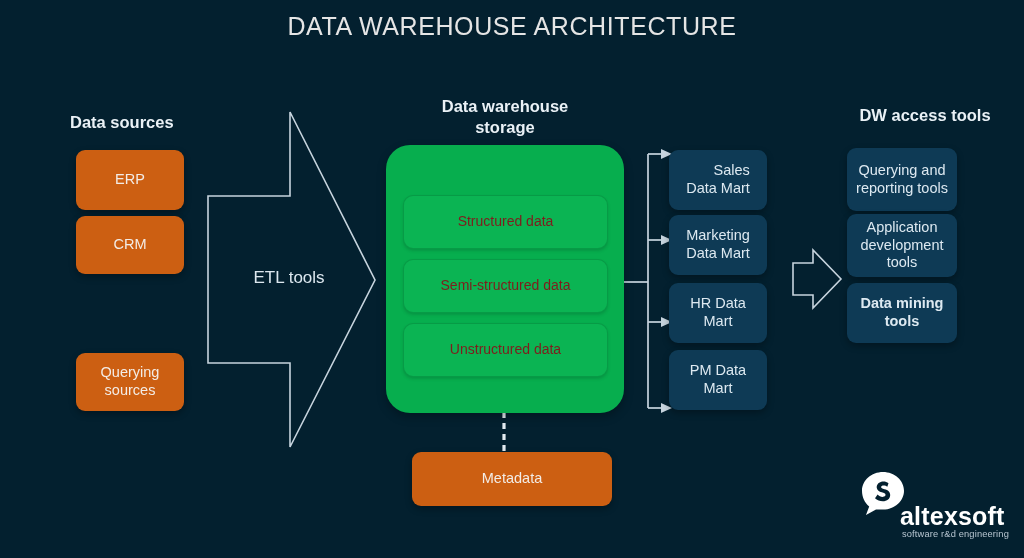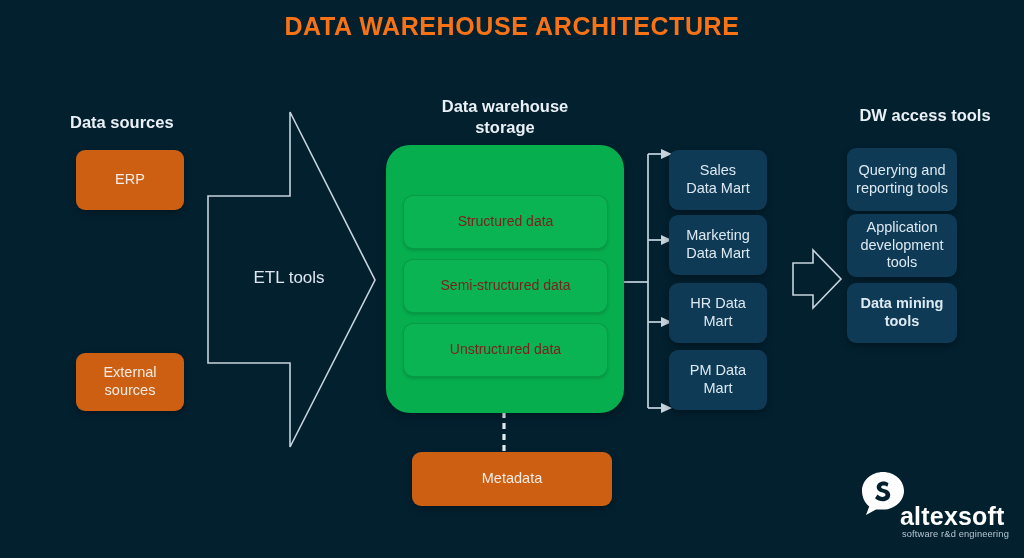--- a/index.html
+++ b/index.html
@@ -13,23 +13,23 @@
   }
   #stage{position:absolute;inset:0;width:1024px;height:558px;}
 
   .abs{position:absolute;}
 
   
   #title{
     left:0;top:12px;width:1024px;
     text-align:center;
     font-size:25px;
-    font-weight:700;
+    font-weight:400;
     letter-spacing:.6px;
-    color:#f97316;
+    color:#e5e5e5;
   }
 
   
   .col-head{
     font-size:16.5px;
     font-weight:700;
     color:#eaf1f6;
     line-height:1.28;
   }
   #head-sources{left:70px;top:112px;text-align:left;}
@@ -107,43 +107,46 @@
   <div class="abs col-head" id="head-storage">
     <span>Data warehouse</span><br>
     <span>storage</span>
   </div>
 
   <div class="abs col-head" id="head-access">DW access tools</div>
 
   <div class="abs card card-orange" style="left:76px;top:150px;width:108px;height:60px;">
     <span>ERP</span>
   </div>
+  <div class="abs card card-orange" style="left:76px;top:216px;width:108px;height:58px;">
+    <span>CRM</span>
+  </div>
   <div class="abs card card-orange" style="left:76px;top:353px;width:108px;height:58px;padding:0 8px;">
-    <span>External sources</span>
+    <span>Querying sources</span>
   </div>
 
   <div class="abs" style="left:214px;top:268px;width:150px;text-align:center;font-size:17px;color:#dce7ef;">ETL tools</div>
 
   <div class="abs card-green-outer" style="left:386px;top:145px;width:238px;height:268px;">
     <div class="card card-green-inner" style="position:absolute;left:17px;top:50px;width:205px;height:54px;">
       <span>Structured data</span>
     </div>
     <div class="card card-green-inner" style="position:absolute;left:17px;top:114px;width:205px;height:54px;">
       <span>Semi-structured data</span>
     </div>
     <div class="card card-green-inner" style="position:absolute;left:17px;top:178px;width:205px;height:54px;">
       <span>Unstructured data</span>
     </div>
   </div>
 
   <div class="abs card card-orange" id="metadata" style="left:404px;top:452px;width:200px;height:54px;margin-left:8px;">
     <span>Metadata</span>
   </div>
 
-  <div class="abs card card-navy" style="left:669px;top:150px;width:98px;height:60px;">
+  <div class="abs card card-navy" style="left:669px;top:150px;width:98px;height:60px;text-align:right;">
     <span>
       <span>Sales</span><br>
       <span>Data Mart</span>
     </span>
   </div>
   <div class="abs card card-navy" style="left:669px;top:215px;width:98px;height:60px;">
     <span>
       <span>Marketing</span><br>
       <span>Data Mart</span>
     </span>

